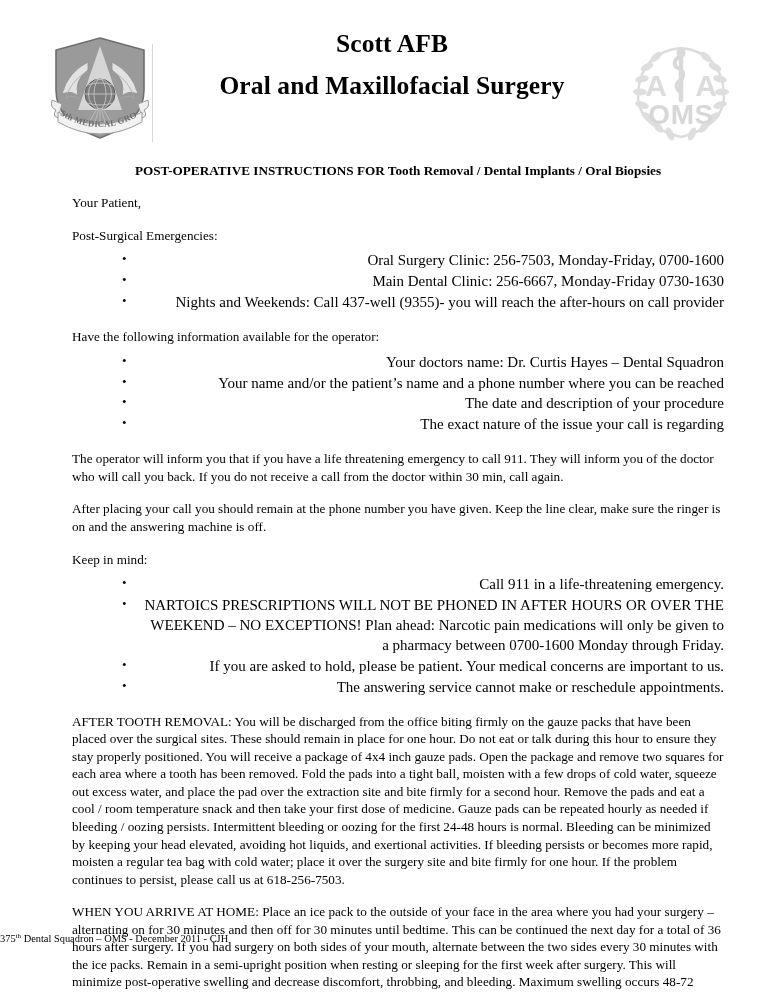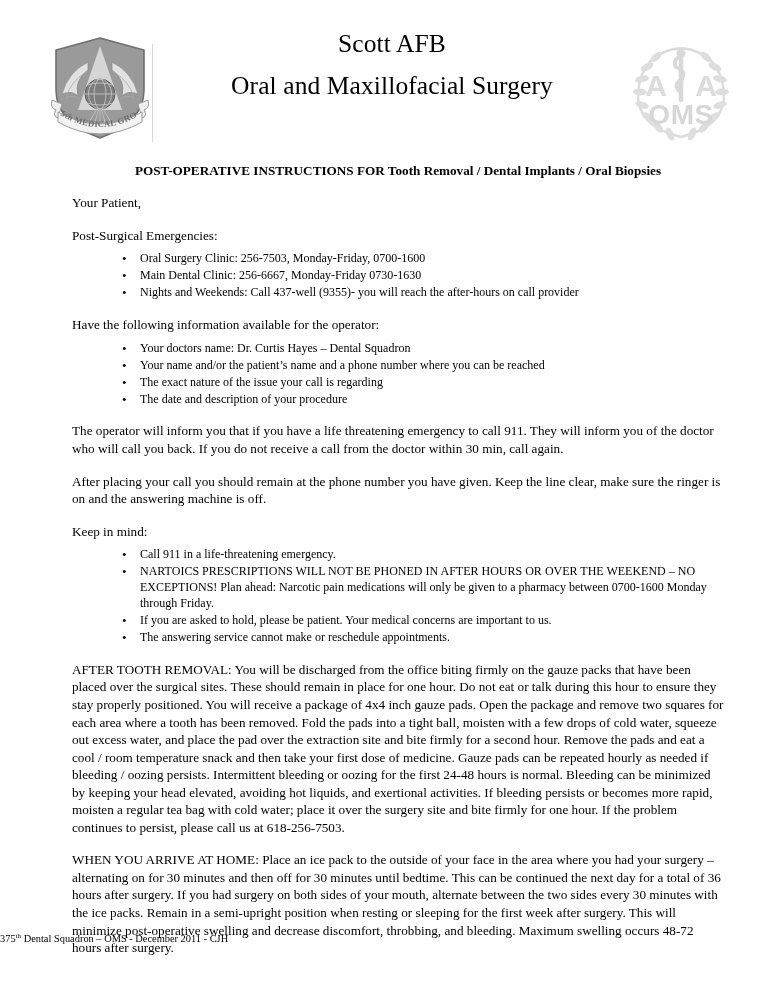--- a/index.html
+++ b/index.html
@@ -50,20 +50,21 @@
     position: absolute;
     right: 32px;
     top: 38px;
     width: 110px;
     height: 108px;
   }
   .title-block {
     text-align: center;
     padding-left: 36px;
     padding-right: 20px;
+    font-weight: bold;
   }
   .title-line-1 {
     font-size: 25.5px;
     line-height: 1.42;
     letter-spacing: 0.1px;
   }
   .title-line-2 {
     font-size: 25.5px;
     line-height: 1.42;
     letter-spacing: 0.1px;
@@ -88,25 +89,26 @@
     line-height: 1.33;
     margin: 15px 0 0 0;
     text-align: left;
   }
   ul.bullets {
     list-style: none;
     margin: 7px 0 0 0;
     padding: 0;
   }
   ul.bullets li {
-    font-size: 12px;
+    font-size: 15px;
     line-height: 1.33;
     position: relative;
     padding-left: 68px;
     margin: 0 0 1px 0;
+    text-align: right;
   }
   ul.bullets li::before {
     content: "\2022";
     position: absolute;
     left: 50px;
     top: -1px;
     font-size: 13px;
   }
   .lead {
     font-weight: normal;
@@ -241,22 +243,22 @@
       <li>Oral Surgery Clinic: 256-7503, Monday-Friday, 0700-1600</li>
       <li>Main Dental Clinic: 256-6667, Monday-Friday 0730-1630</li>
       <li>Nights and Weekends:  Call 437-well (9355)- you will reach the after-hours on call provider</li>
     </ul>
 
     <p class="para">Have the following information available for the operator:</p>
 
     <ul class="bullets">
       <li>Your doctors name: Dr. Curtis Hayes – Dental Squadron</li>
       <li>Your name and/or the patient’s name and a phone number where you can be reached</li>
+      <li>The date and description of your procedure</li>
       <li>The exact nature of the issue your call is regarding</li>
-      <li>The date and description of your procedure</li>
     </ul>
 
     <p class="para">The operator will inform you that if you have a life threatening emergency to call 911.  They will inform you of the doctor who will call you back.  If you do not receive a call from the doctor within 30 min, call again.</p>
 
     <p class="para">After placing your call you should remain at the phone number you have given.  Keep the line clear, make sure the ringer is on and the answering machine is off.</p>
 
     <p class="para">Keep in mind:</p>
 
     <ul class="bullets">
       <li>Call 911 in a life-threatening emergency.</li>

